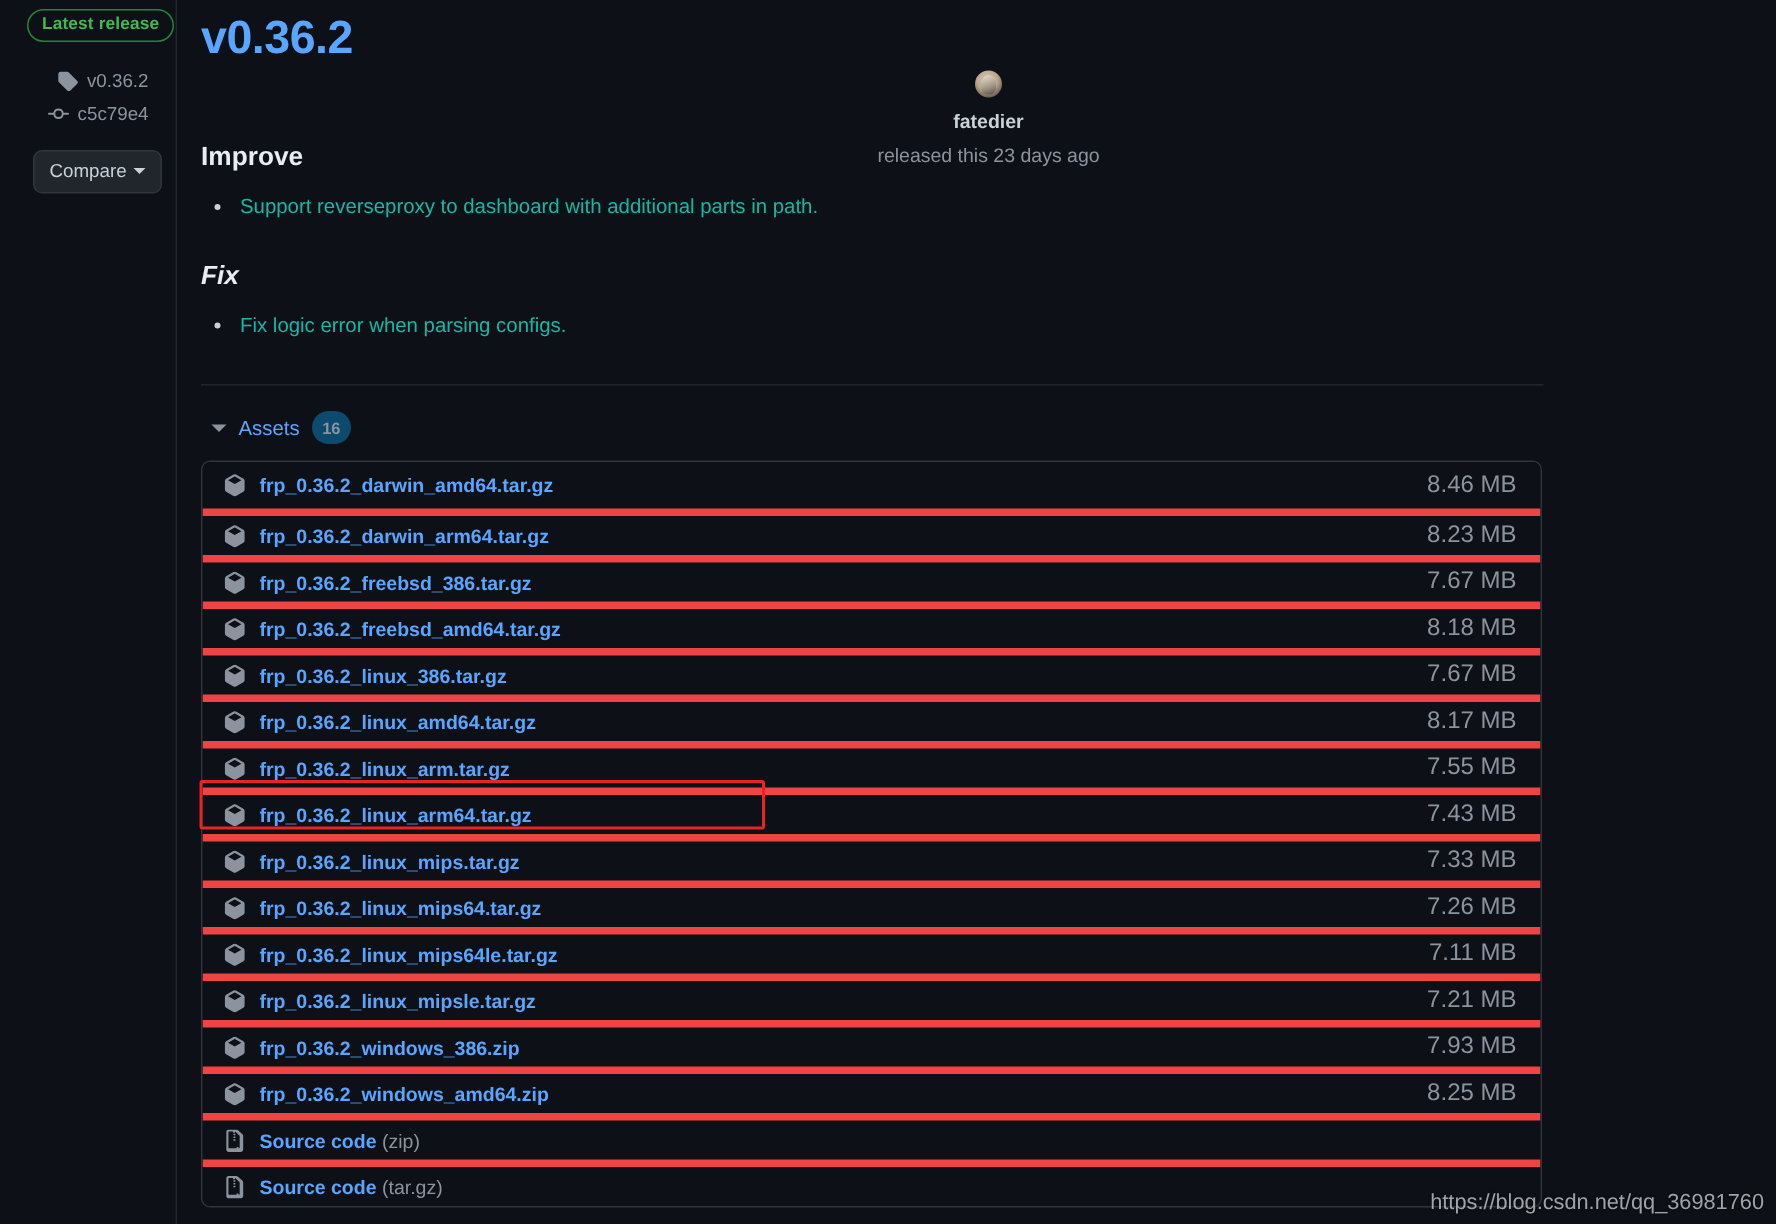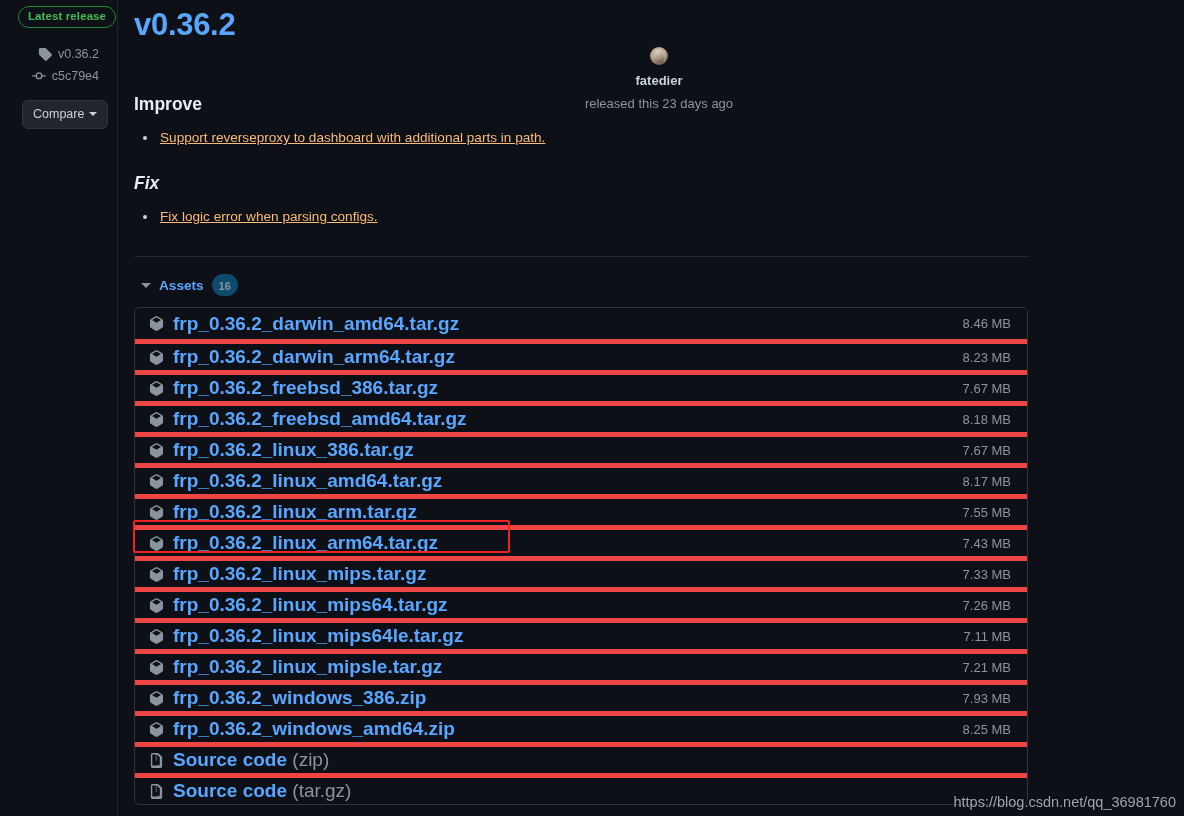--- a/index.html
+++ b/index.html
@@ -133,24 +133,23 @@
     font-weight: 600;
     margin-top: 22px;
     line-height: 26px;
   }
   .section-h.fix { margin-top: 21px; font-style: italic; }
 
   .bullets { list-style: none; margin-top: 10px; }
   .bullets li {
     position: relative;
     padding-left: 26px;
-    color: #fdba74;
+    color: #14b8a6;
     font-size: 13.6px;
     line-height: 22px;
-    text-decoration: underline;
   }
   .bullets li::before {
     content: "";
     position: absolute;
     left: 9px; top: 9px;
     width: 4px; height: 4px;
     border-radius: 50%;
     background: #c9d1d9;
   }
 
@@ -173,21 +172,21 @@
     width: 0; height: 0;
     border-left: 5px solid transparent;
     border-right: 5px solid transparent;
     border-top: 5px solid #8b949e;
     display: inline-block;
     cursor: pointer;
   }
   .assets-label {
     color: #58a6ff;
     font-size: 13.6px;
-    font-weight: 700;
+    font-weight: 400;
     cursor: pointer;
   }
   .assets-count {
     background: #0c4a6e;
     color: #8b949e;
     border-radius: 999px;
     font-size: 11px;
     font-weight: 600;
     padding: 6px 7px 3px;
     line-height: 13px;
@@ -218,35 +217,35 @@
     display: flex;
     align-items: center;
     justify-content: center;
     margin-right: 8px;
     color: #8b949e;
   }
   .asset-icon svg { display: block; }
 
   .asset-name {
     color: #58a6ff;
-    font-size: 19px;
+    font-size: 13px;
     font-weight: 600;
     flex: 1 1 auto;
     white-space: nowrap;
     overflow: hidden;
     text-overflow: ellipsis;
     cursor: pointer;
   }
   .asset-name .suffix {
     color: #8b949e;
     font-weight: 400;
   }
   .asset-size {
     color: #8b949e;
-    font-size: 13px;
+    font-size: 16px;
     flex: 0 0 auto;
     margin-left: 12px;
   }
 
   
   .highlight-box {
     position: absolute;
     left: 130px;
     top: 529px;
     width: 377px;

